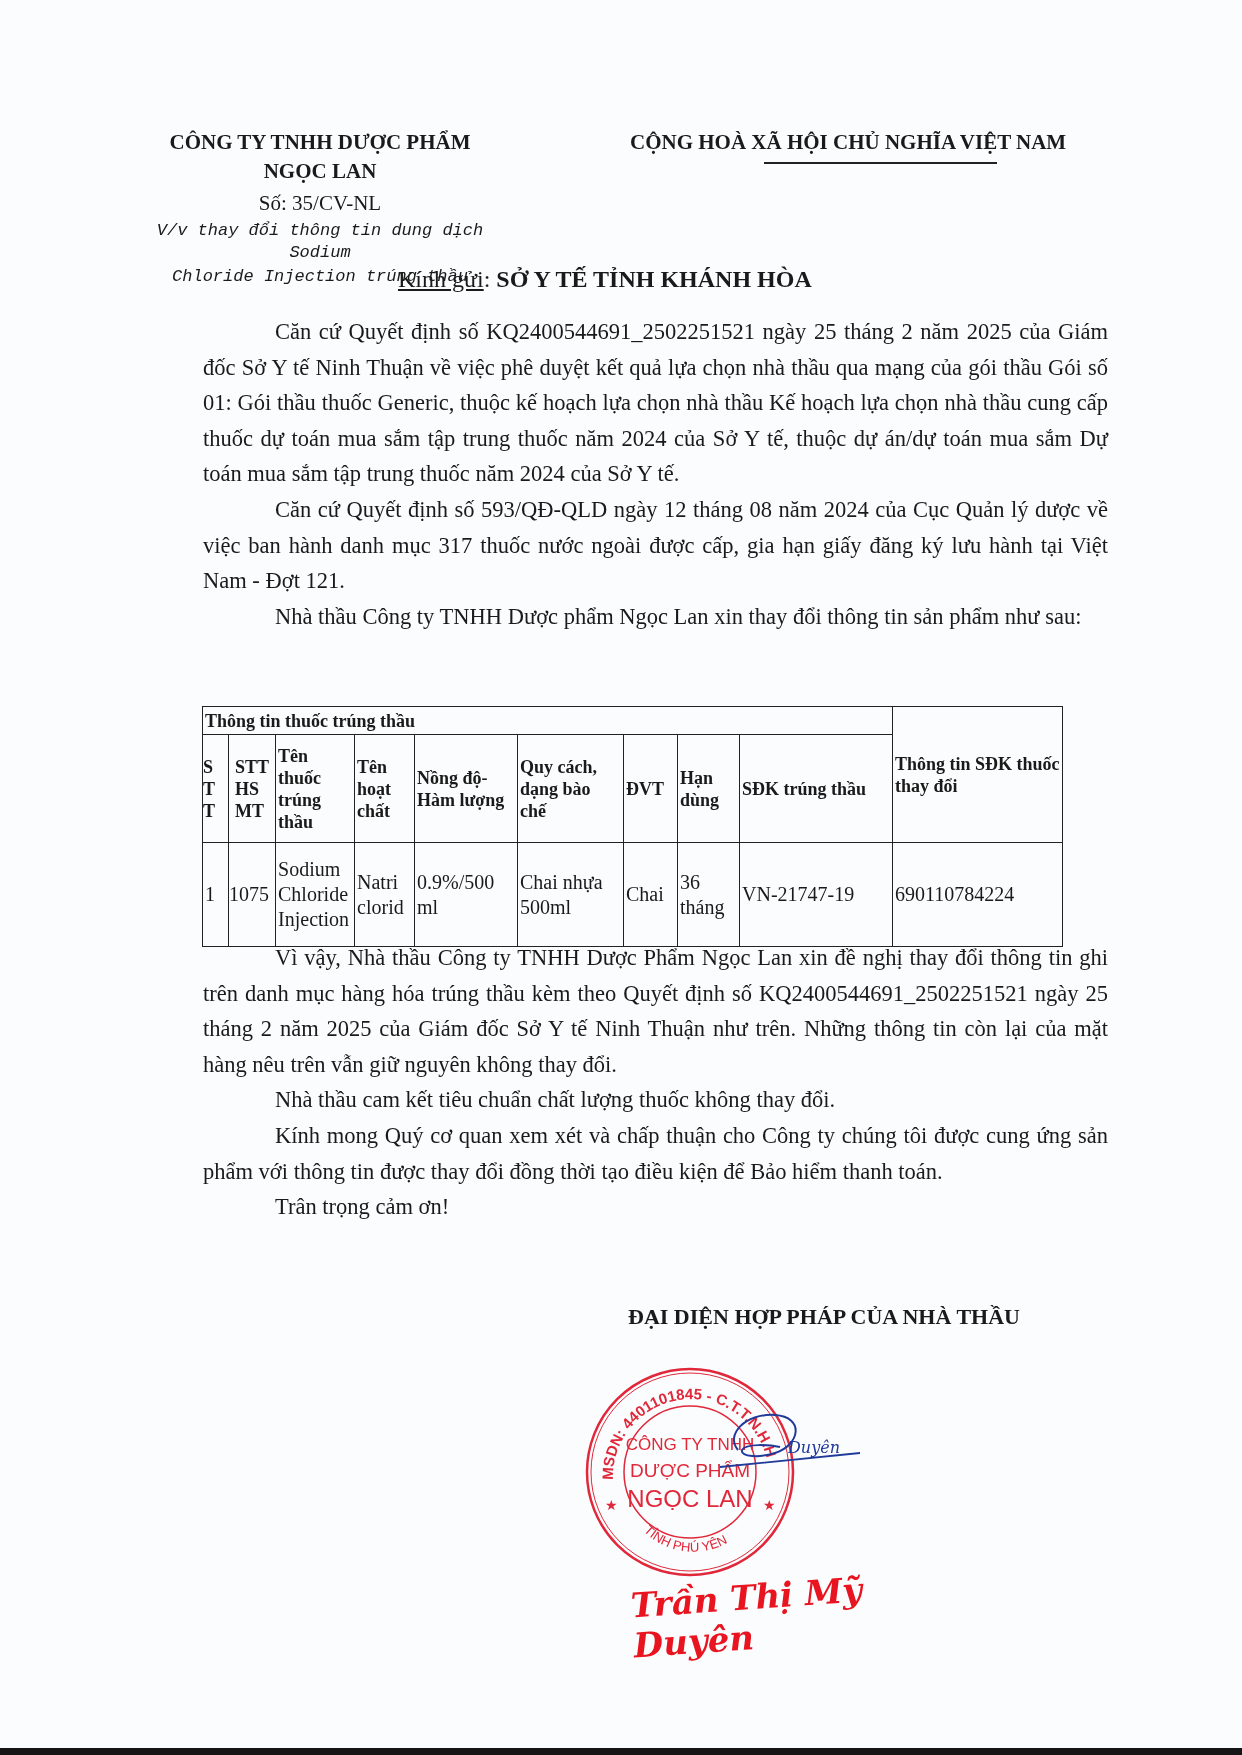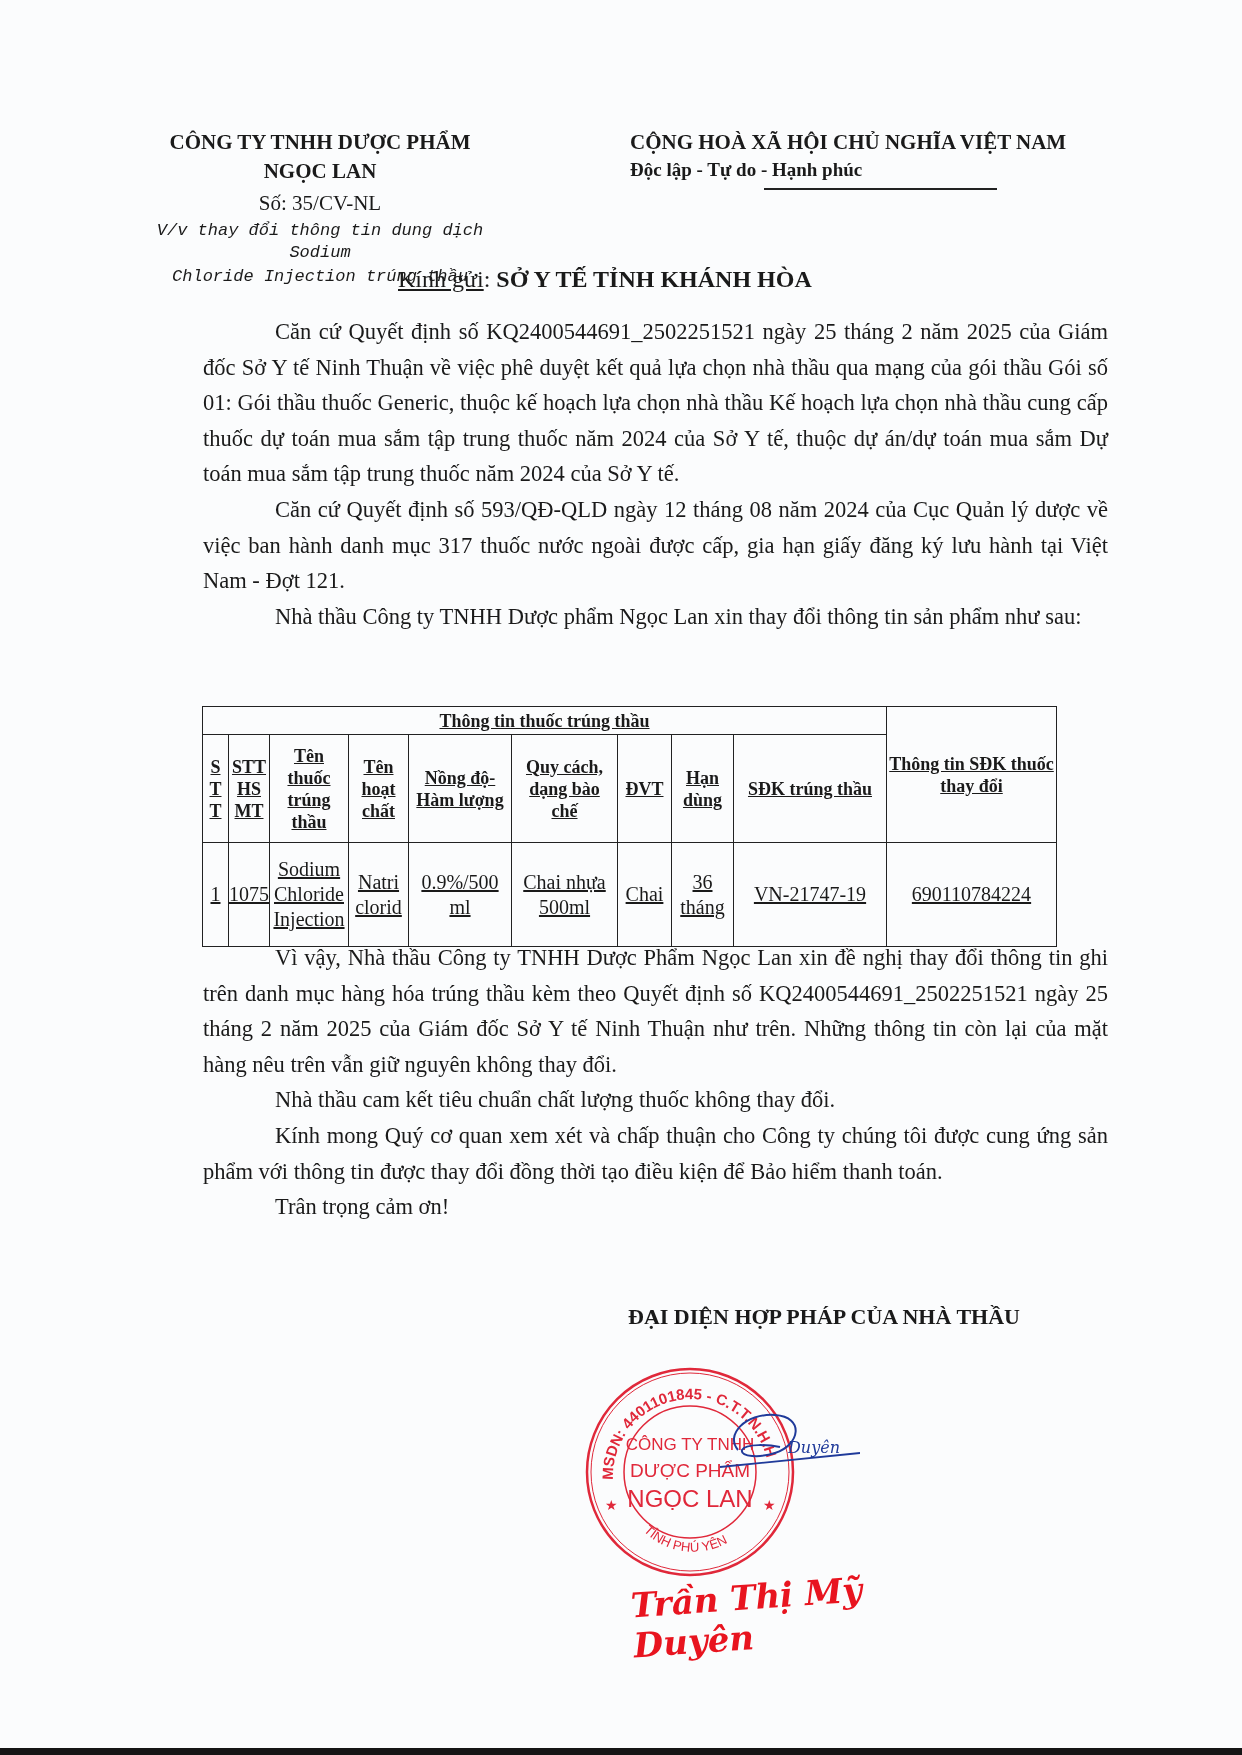--- a/index.html
+++ b/index.html
@@ -27,21 +27,21 @@
   .recipient { position: absolute; left: 398px; top: 263px; font-size: 24px; line-height: 32px; white-space: nowrap; }
   .recipient .lbl { text-decoration: underline; }
   .recipient .org { font-weight: bold; }
 
   
   .body-text { position: absolute; left: 203px; top: 314px; width: 905px; font-size: 22.5px; line-height: 35.6px; text-align: justify; }
   .body-text p { margin: 0; text-indent: 72px; }
 
   
   .tbl { position: absolute; left: 202px; top: 706px; border-collapse: collapse; font-size: 18px; }
-  .tbl th, .tbl td { border: 1.5px solid #222; text-align: center; vertical-align: middle; padding: 0 2px; text-decoration: underline; }
+  .tbl th, .tbl td { border: 1.5px solid #222; text-align: left; vertical-align: middle; padding: 0 2px; }
   .tbl th { font-weight: bold; line-height: 22px; }
   .tbl td { font-size: 20px; line-height: 25px; }
 
   .body-text2 { position: absolute; left: 203px; top: 940px; width: 905px; font-size: 22.5px; line-height: 35.6px; text-align: justify; }
   .body-text2 p { margin: 0; text-indent: 72px; }
 
   
   .sig-title { position: absolute; left: 540px; top: 1302px; width: 480px; text-align: right; font-weight: bold; font-size: 22px; line-height: 30px; }
   .sig-role { position: absolute; left: 540px; top: 1350px; width: 480px; text-align: center; font-weight: bold; font-size: 22px; line-height: 30px; }
 
@@ -61,21 +61,20 @@
   <div class="hdr-left">
     <div class="company">CÔNG TY TNHH DƯỢC PHẨM</div>
     <div class="company">NGỌC LAN</div>
     <div class="docno">Số: 35/CV-NL</div>
     <div class="subject">V/v thay đổi thông tin dung dịch Sodium</div>
     <div class="subject">Chloride Injection trúng thầu</div>
   </div>
 
   <div class="hdr-right">
     <div class="nation">CỘNG HOÀ XÃ HỘI CHỦ NGHĨA VIỆT NAM</div>
-    <div class="motto">Độc lập - Tự do - Hạnh phúc</div>
     <div class="rule"></div>
   </div>
 
   <div class="recipient">
     <span class="lbl">Kính gửi</span><span>: </span><span class="org">SỞ Y TẾ TỈNH KHÁNH HÒA</span>
   </div>
 
   <div class="body-text">
     <p>Căn cứ Quyết định số KQ2400544691_2502251521 ngày 25 tháng 2 năm 2025 của Giám đốc Sở Y tế Ninh Thuận về việc phê duyệt kết quả lựa chọn nhà thầu qua mạng của gói thầu Gói số 01: Gói thầu thuốc Generic, thuộc kế hoạch lựa chọn nhà thầu Kế hoạch lựa chọn nhà thầu cung cấp thuốc dự toán mua sắm tập trung thuốc năm 2024 của Sở Y tế, thuộc dự án/dự toán mua sắm Dự toán mua sắm tập trung thuốc năm 2024 của Sở Y tế.</p>
     <p>Căn cứ Quyết định số 593/QĐ-QLD ngày 12 tháng 08 năm 2024 của Cục Quản lý dược về việc ban hành danh mục 317 thuốc nước ngoài được cấp, gia hạn giấy đăng ký lưu hành tại Việt Nam - Đợt 121.</p>
@@ -95,21 +94,21 @@
       <col style="width:153px">
         <col style="width:170px">
     </colgroup>
     <tbody>
         <tr style="height:28px">
       <th colspan="9">Thông tin thuốc trúng thầu</th>
       <th rowspan="2">Thông tin SĐK thuốc thay đổi</th>
     </tr>
     <tr style="height:108px">
       <th style="padding:0">S<br>T<br>T</th>
-      <th style="padding:0">STT<br>HS<br>MT</th>
+      <th style="padding:6px">STT<br>HS<br>MT</th>
       <th>Tên thuốc trúng thầu</th>
       <th>Tên hoạt chất</th>
       <th>Nồng độ-Hàm lượng</th>
       <th>Quy cách, dạng bào chế</th>
       <th>ĐVT</th>
       <th>Hạn dùng</th>
       <th>SĐK trúng thầu</th>
     </tr>
     <tr style="height:104px">
       <td>1</td>

